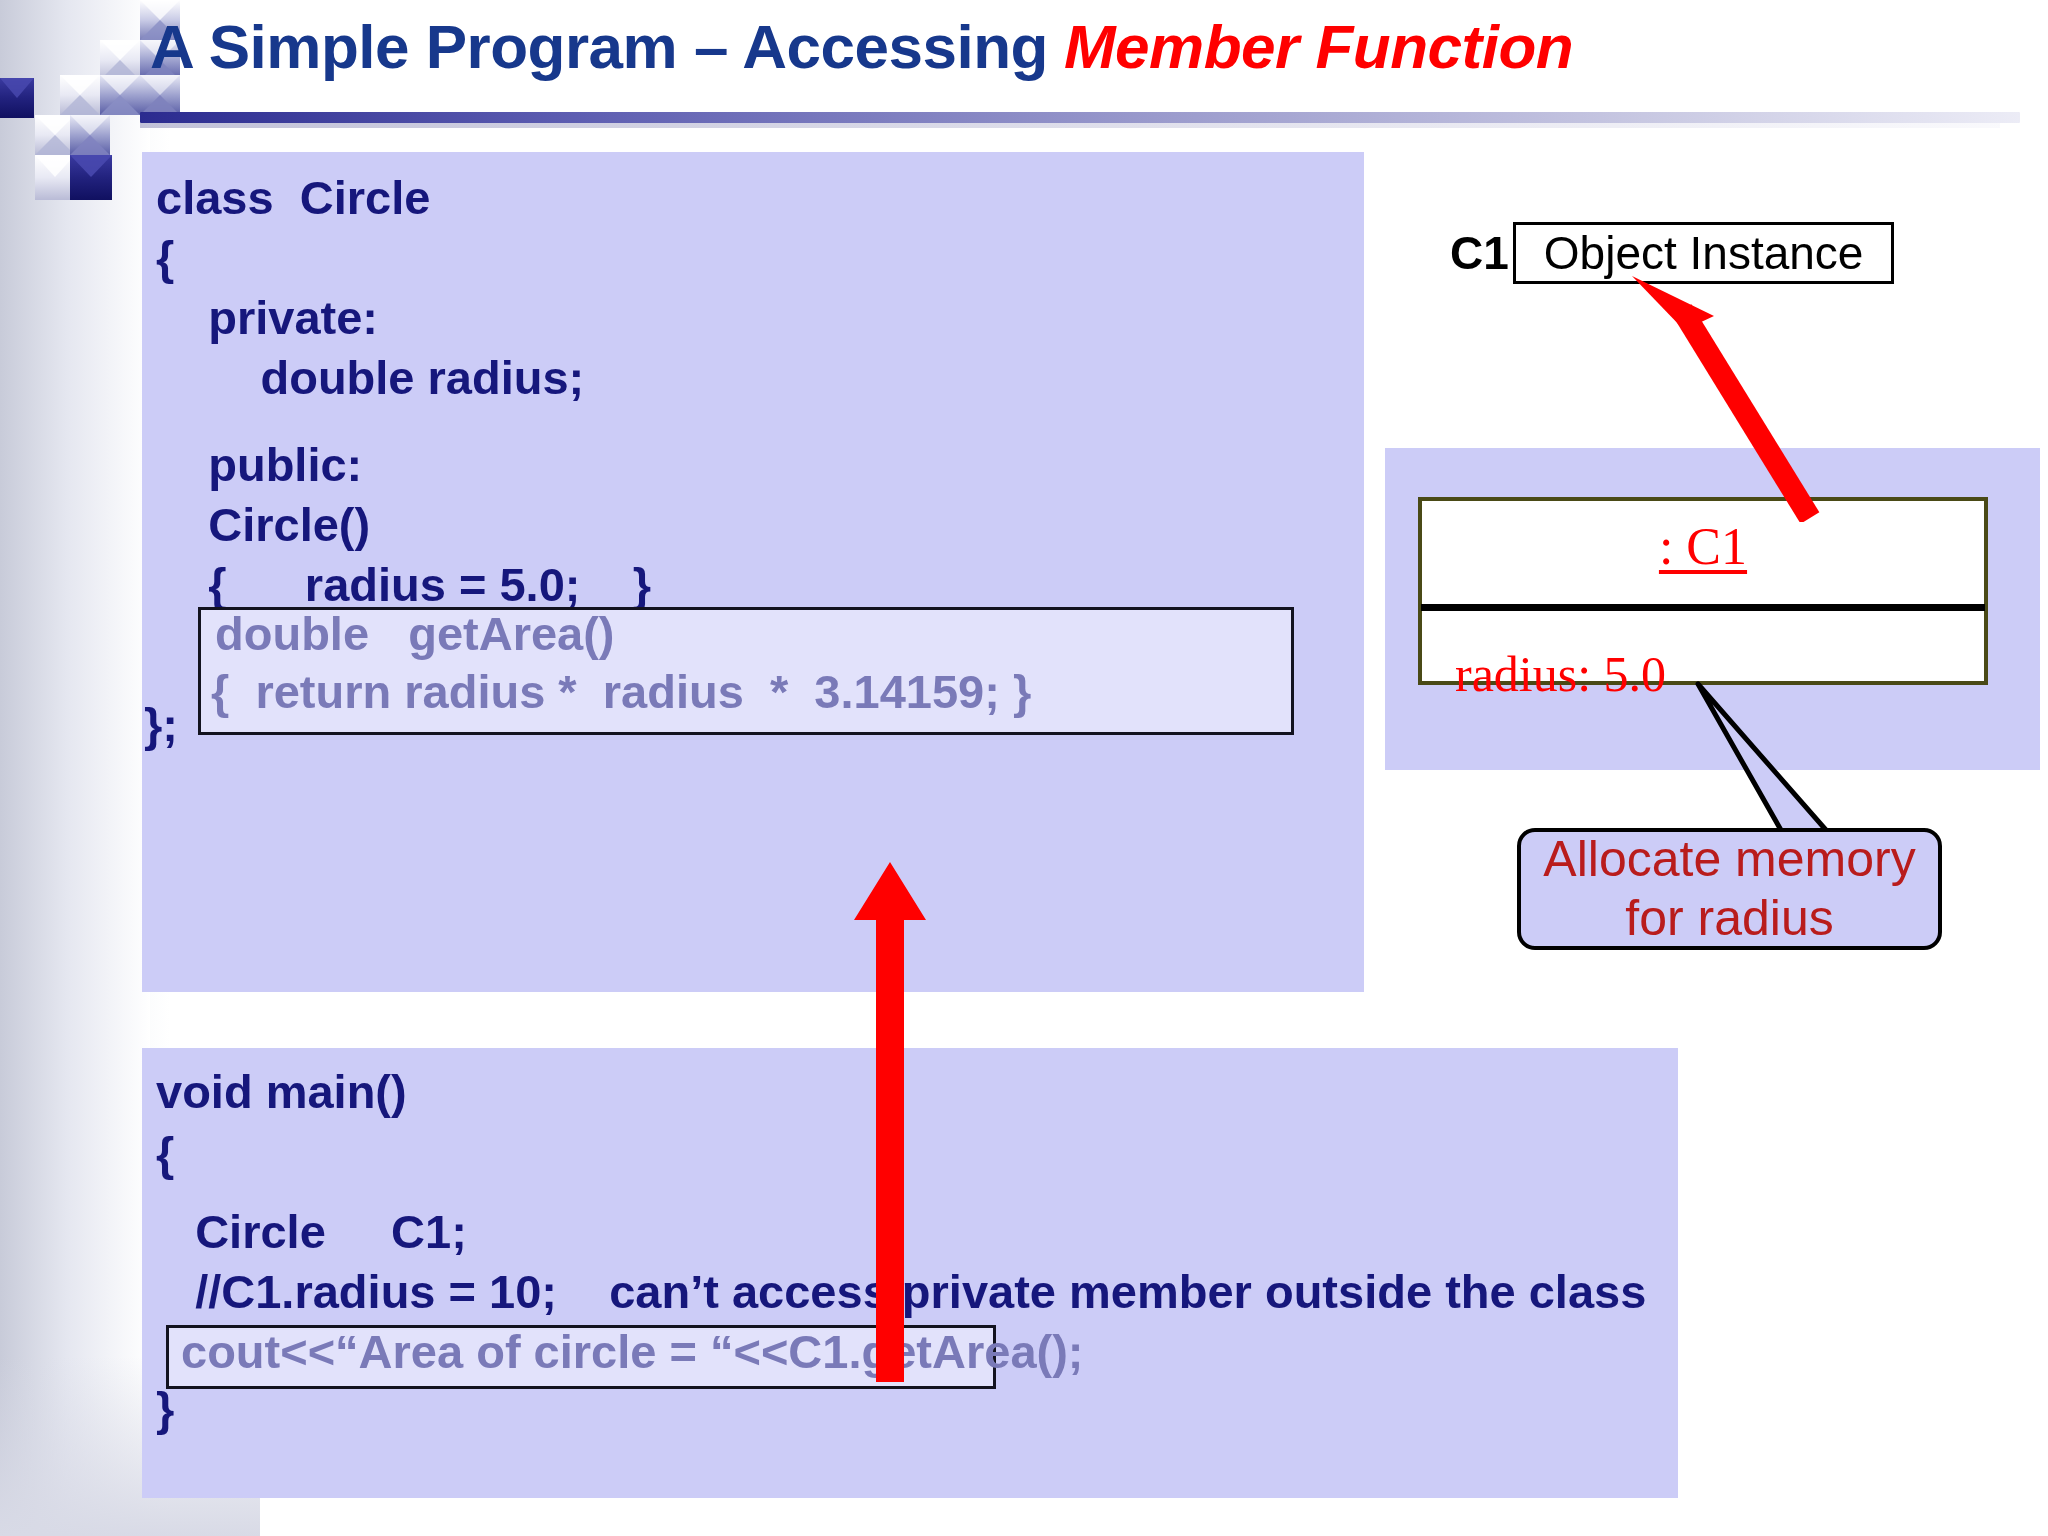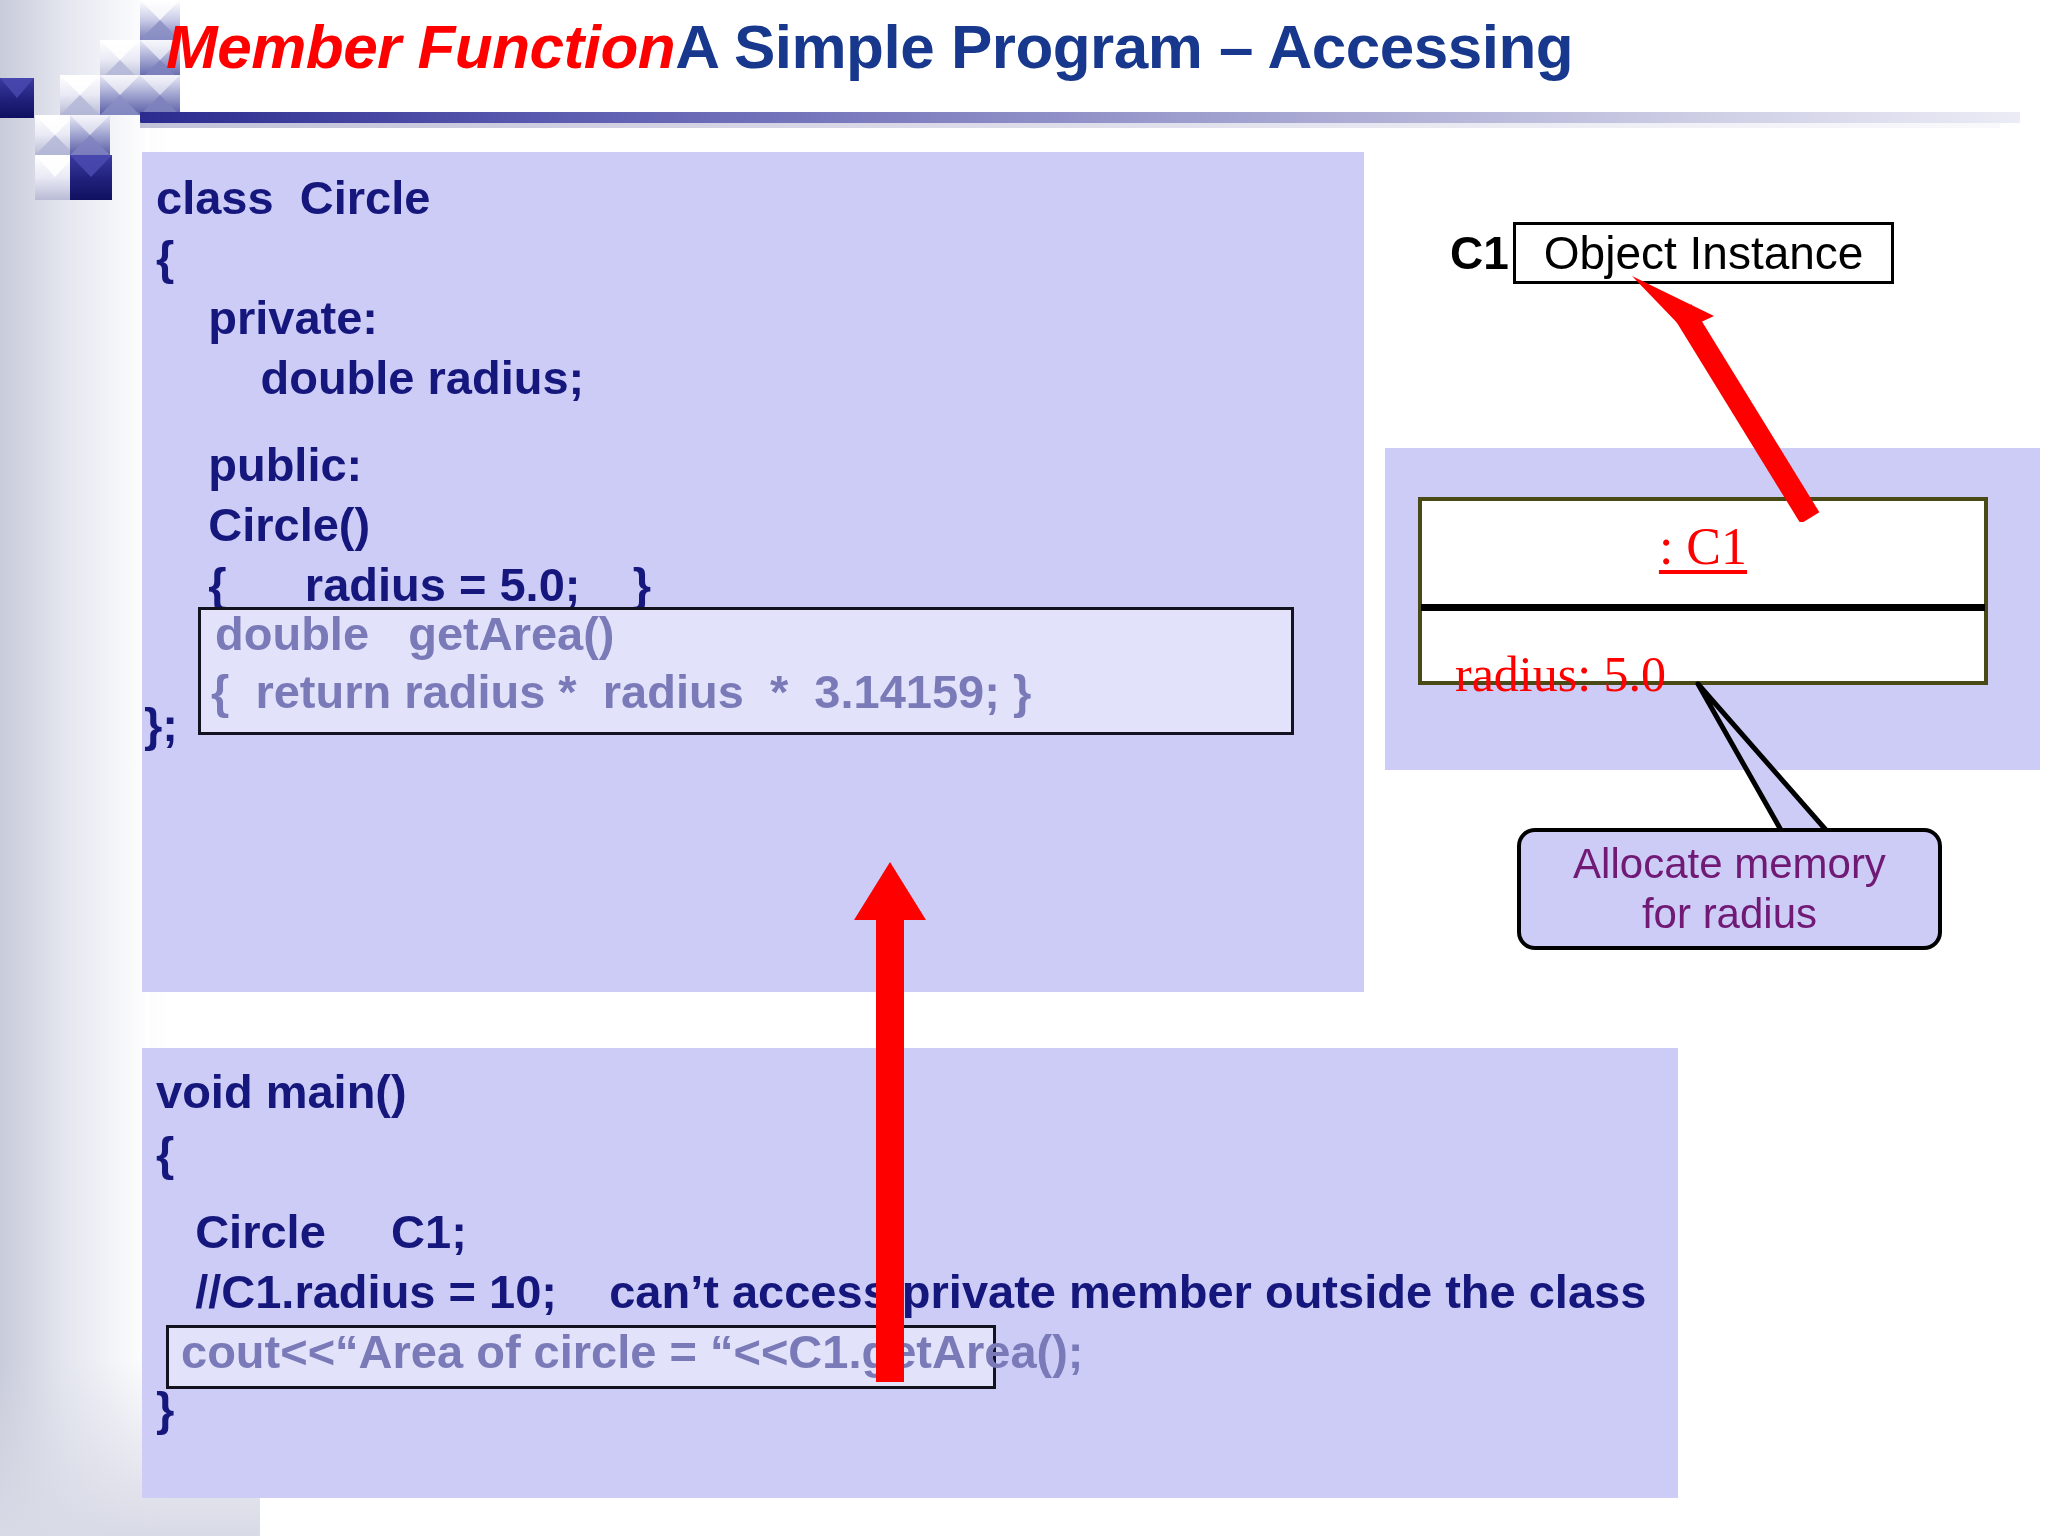--- a/index.html
+++ b/index.html
@@ -208,22 +208,22 @@
     background: #ccccf7;
     border: 4px solid #000000;
     border-radius: 18px;
     box-sizing: border-box;
     display: flex;
     flex-direction: column;
     align-items: center;
     justify-content: center;
   }
   .callout-line {
-    font-size: 42px;
-    color: #701a75;
+    font-size: 50px;
+    color: #b91c1c;
     line-height: 1.18;
   }
   #callout-tail {
     position: absolute;
     left: 1690px;
     top: 678px;
     width: 180px;
     height: 170px;
     pointer-events: none;
   }
@@ -301,22 +301,22 @@
 
       <rect x="35" y="155" width="40" height="45" fill="url(#gA)"></rect>
       <polygon points="35,155 75,155 55,177" fill="#ffffff" opacity="0.85"></polygon>
 
       <rect x="70" y="155" width="42" height="45" fill="url(#gC)"></rect>
       <polygon points="70,155 112,155 91,177" fill="#4a4ab0" opacity="0.85"></polygon>
     </g>
   </svg>
 
   <div id="title-bar">
+    <span class="title-text" id="title-main">A Simple Program – Accessing</span>
     <span class="title-text" id="title-em">Member Function</span>
-    <span class="title-text" id="title-main">A Simple Program – Accessing</span>
   </div>
   <div id="title-rule"></div>
   <div id="title-rule-shadow"></div>
 
   <div id="class-panel" class="code-panel">
     <div class="code-line" style="left:14px; top:18px;">class  Circle</div>
     <div class="code-line" style="left:14px; top:78px;">{</div>
     <div class="code-line" style="left:14px; top:138px;">    private:</div>
     <div class="code-line" style="left:14px; top:198px;">        double radius;</div>
     <div class="code-line" style="left:14px; top:285px;">    public:</div>

